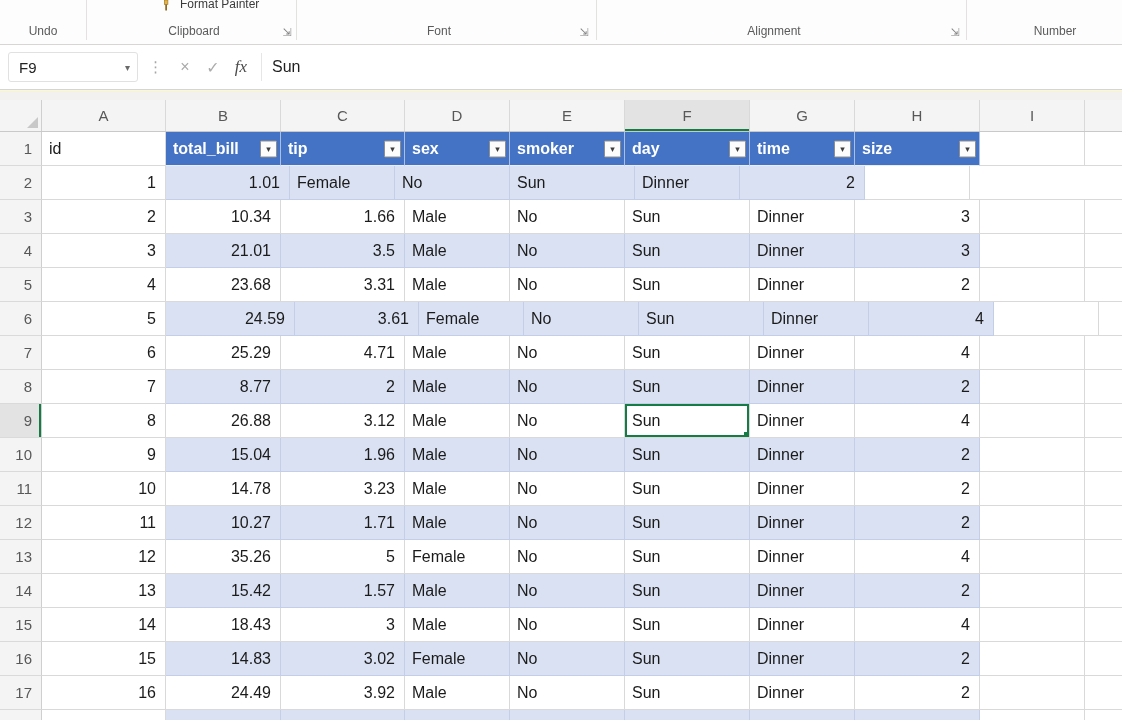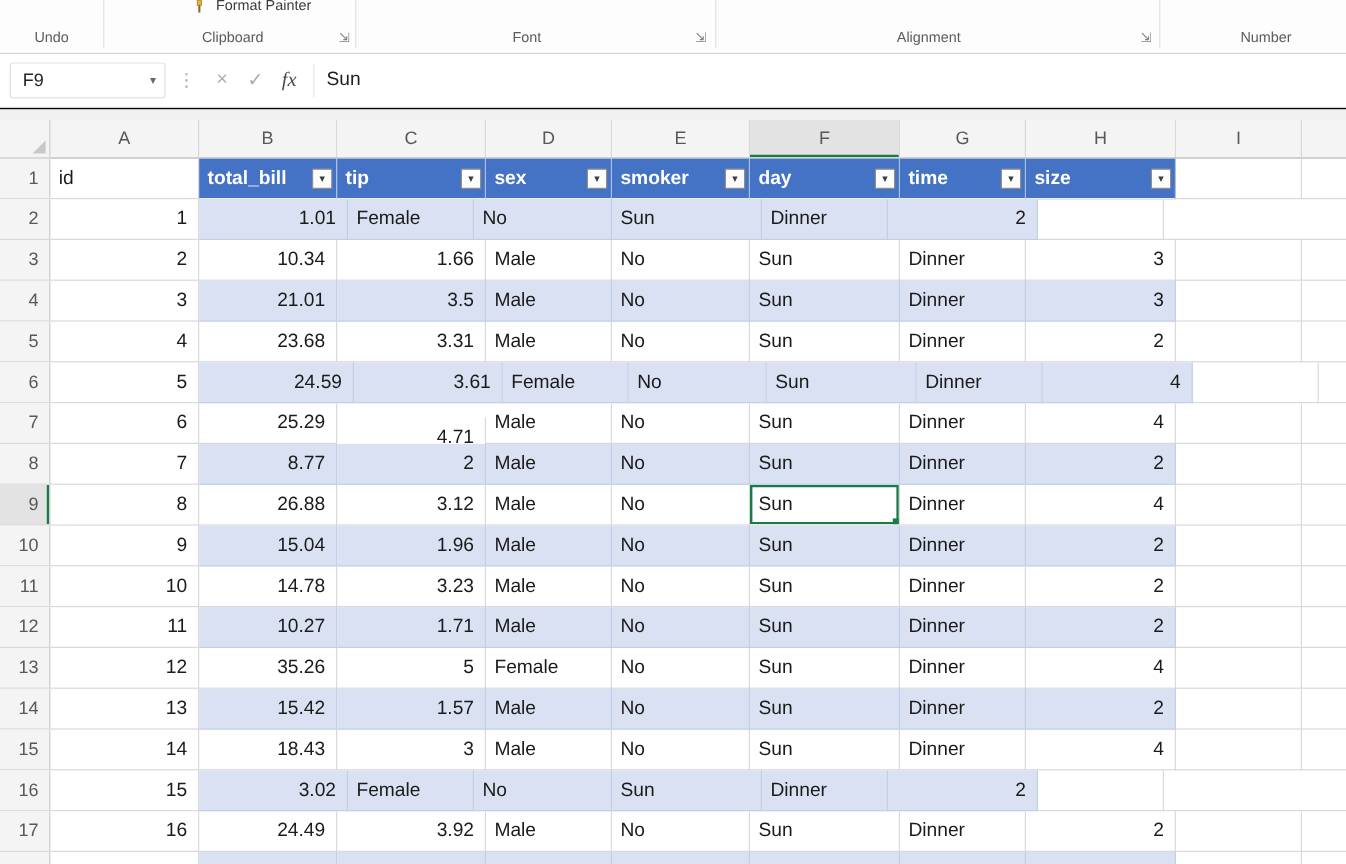--- a/index.html
+++ b/index.html
@@ -1,18 +1,18 @@
 <!DOCTYPE html>
 <html><head>
 <meta charset="utf-8">
 <style>
   *{box-sizing:border-box;}
   html,body{margin:0;padding:0;width:1122px;height:720px;overflow:hidden;background:#fff;font-family:"Liberation Sans",sans-serif;}
   button{font-family:inherit;}
-  .app{position:relative;width:1122px;height:720px;background:#000000;overflow:hidden;}
+  .app{position:relative;width:1122px;height:720px;background:#fef9c3;overflow:hidden;}
 
   
   .ribbon{position:absolute;left:0;top:0;width:1122px;height:45px;background:#FDFDFD;border-bottom:1px solid #D8D6D4;overflow:hidden;}
   .rib-sep{position:absolute;top:0;height:40px;width:1px;background:#E4E2E0;}
   .rib-label{position:absolute;bottom:6px;font-size:12px;color:#5B5B5B;text-align:center;}
   .launcher{position:absolute;bottom:4px;width:16px;height:16px;border:none;background:none;color:#828282;font-size:11px;line-height:16px;text-align:center;padding:0;cursor:pointer;}
   .fmt-painter{position:absolute;left:160px;top:-5px;display:flex;align-items:center;gap:6px;background:none;border:none;font-size:12px;color:#3B3B3B;padding:0;cursor:pointer;}
   .fp-icon{width:14px;height:17px;display:inline-block;}
 
   
@@ -206,21 +206,21 @@
         <div class="cell band" style="width: 125px;">Sun</div>
         <div class="cell band" style="width: 105px;">Dinner</div>
         <div class="cell num band" style="width: 125px;">4</div>
         <div class="cell" style="width: 105px;"></div>
         <div class="cell fillc"></div>
       </div>
       <div class="row">
         <div class="rowhead">7</div>
         <div class="cell num" style="width: 124px;">6</div>
         <div class="cell num" style="width: 115px;">25.29</div>
-        <div class="cell num" style="width: 124px; margin-top: 12px;">4.71</div>
+        <div class="cell num" style="width: 124px;">4.71</div>
         <div class="cell" style="width: 105px;">Male</div>
         <div class="cell" style="width: 115px;">No</div>
         <div class="cell" style="width: 125px;">Sun</div>
         <div class="cell" style="width: 105px;">Dinner</div>
         <div class="cell num" style="width: 125px;">4</div>
         <div class="cell" style="width: 105px;"></div>
         <div class="cell fillc"></div>
       </div>
       <div class="row">
         <div class="rowhead">8</div>
@@ -322,20 +322,21 @@
         <div class="cell" style="width: 115px;">No</div>
         <div class="cell" style="width: 125px;">Sun</div>
         <div class="cell" style="width: 105px;">Dinner</div>
         <div class="cell num" style="width: 125px;">4</div>
         <div class="cell" style="width: 105px;"></div>
         <div class="cell fillc"></div>
       </div>
       <div class="row">
         <div class="rowhead">16</div>
         <div class="cell num" style="width: 124px;">15</div>
+        <div class="cell num band" style="width: 115px;">14.83</div>
         <div class="cell num band" style="width: 124px;">3.02</div>
         <div class="cell band" style="width: 105px;">Female</div>
         <div class="cell band" style="width: 115px;">No</div>
         <div class="cell band" style="width: 125px;">Sun</div>
         <div class="cell band" style="width: 105px;">Dinner</div>
         <div class="cell num band" style="width: 125px;">2</div>
         <div class="cell" style="width: 105px;"></div>
         <div class="cell fillc"></div>
       </div>
       <div class="row">

